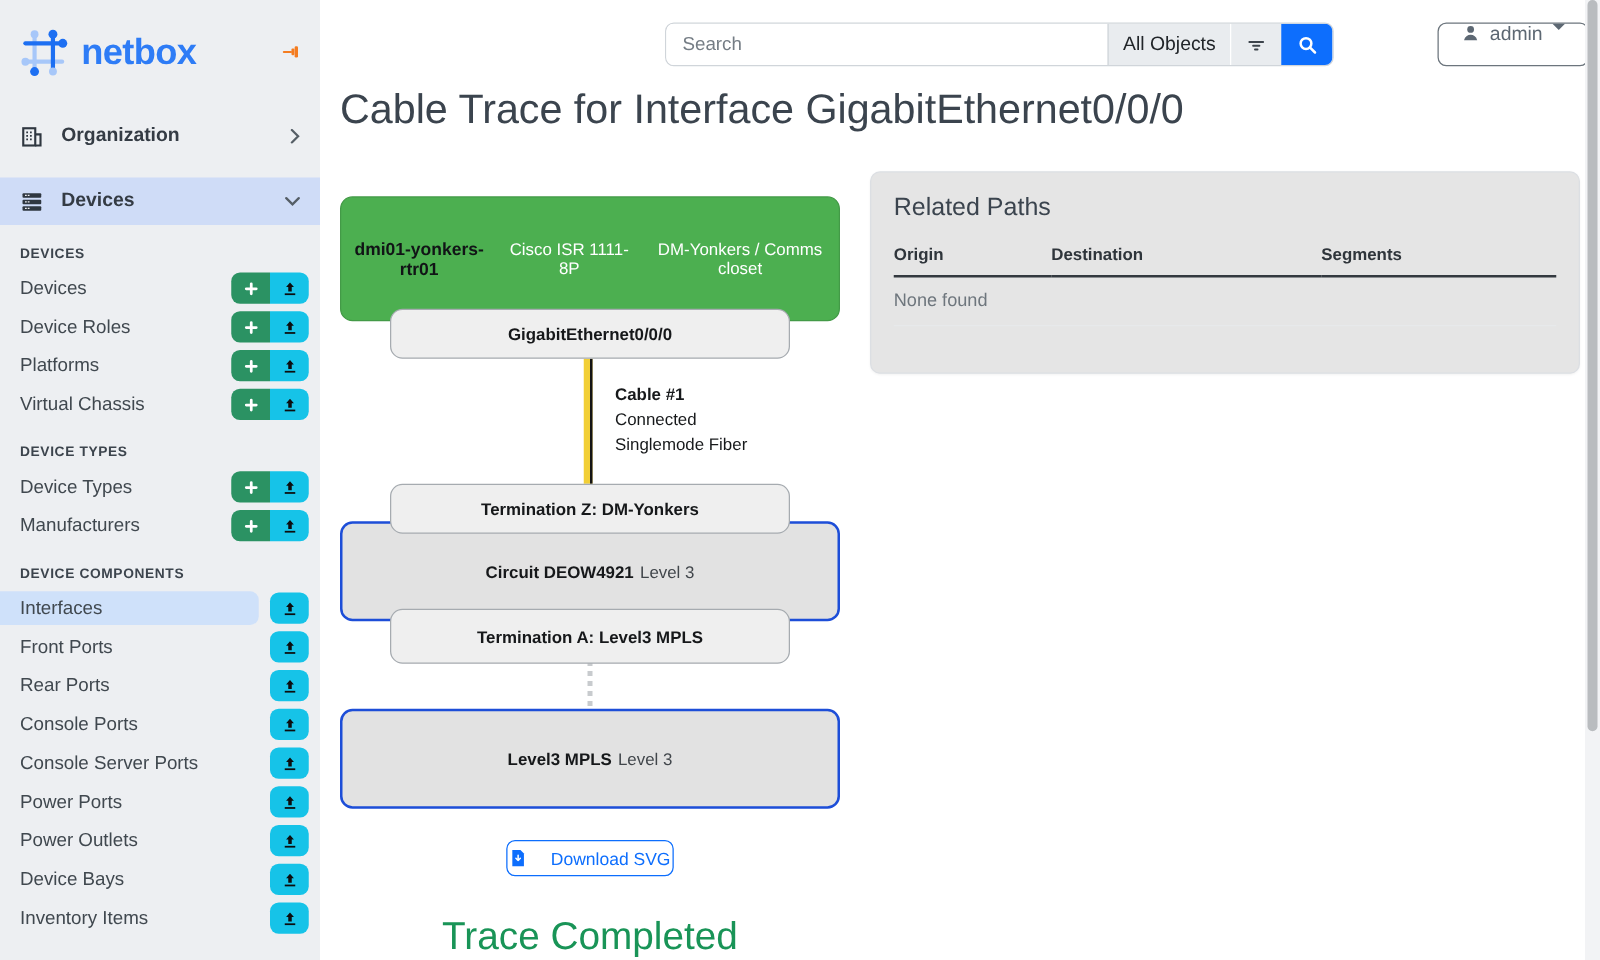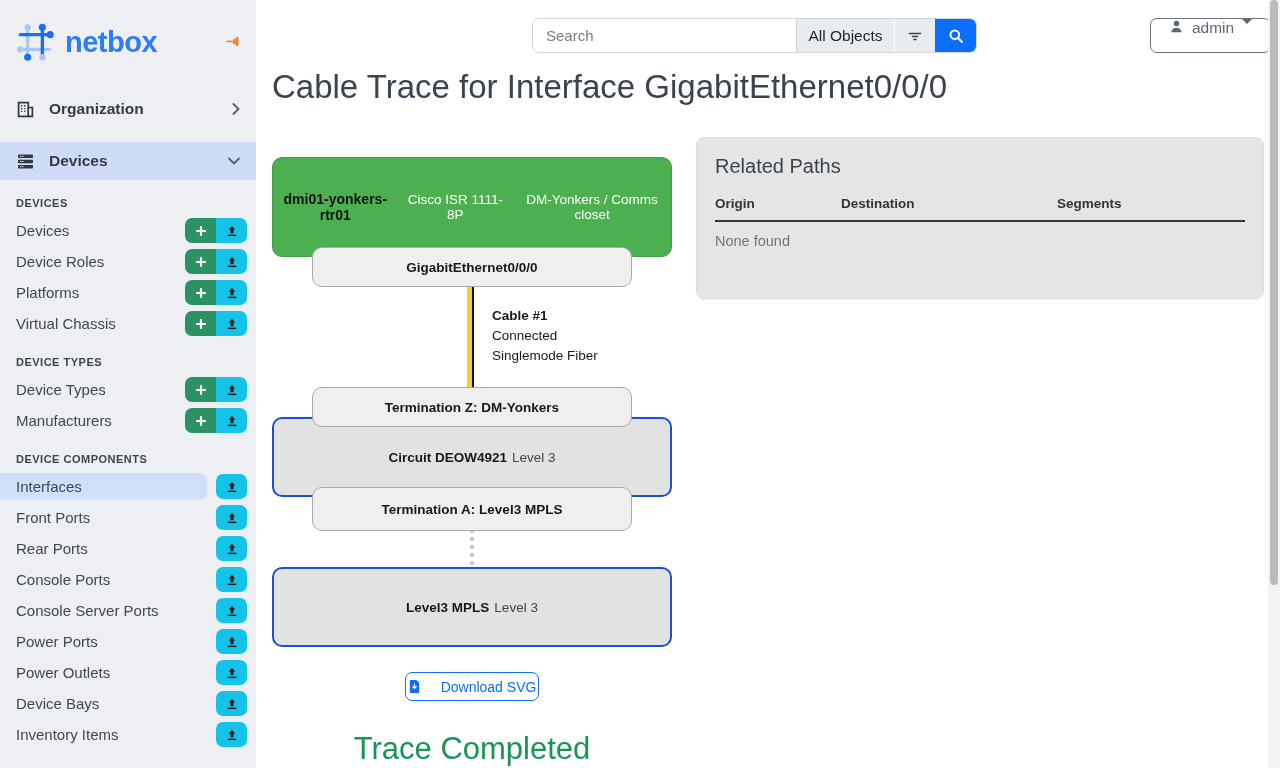--- a/index.html
+++ b/index.html
@@ -21,21 +21,21 @@
   .side-row.active::before { content: ""; position: absolute; left: 0; top: 2px; bottom: 2px; width: 207px; background: #cfe1fa; border-radius: 0 7px 7px 0; }
   .btns { margin-left: auto; display: flex; position: relative; z-index: 1; }
   .sbtn { width: 31px; height: 25px; display: flex; align-items: center; justify-content: center; cursor: pointer; border: none; }
   .btn-add { background: #2b9263; border-radius: 7px 0 0 7px; }
   .btn-import { background: #16c3e8; border-radius: 0 7px 7px 0; }
   .btn-import.solo { border-radius: 7px; }
 
   
   .main { position: absolute; left: 256px; top: 0; width: 1024px; height: 768px; background: #fff; }
 
-  .search-group { position: absolute; left: 276px; top: 18px; width: 445px; height: 35px; display: flex; border: 1px solid #d0d5da; border-radius: 7px; overflow: hidden; background: #fff; }
+  .search-group { position: absolute; left: 276px; top: 18px; width: 535px; height: 35px; display: flex; border: 1px solid #d0d5da; border-radius: 7px; overflow: hidden; background: #fff; }
   .search-input { flex: 1; border: none; outline: none; padding: 0 13px; font-size: 15px; color: #495057; font-family: "Liberation Sans", sans-serif; }
   .search-input::placeholder { color: #757d85; }
   .scope-select { width: 98px; background: #e9ecef; display: flex; align-items: center; justify-content: center; font-size: 15.5px; color: #212529; border-left: 1px solid #d0d5da; cursor: pointer; }
   .filter-btn { width: 41px; background: #e9ecef; border-left: 1px solid #fff; display: flex; align-items: center; justify-content: center; cursor: pointer; }
   .search-btn { width: 41px; background: #0d6efd; border: none; display: flex; align-items: center; justify-content: center; cursor: pointer; }
 
   .admin-btn { position: absolute; left: 894px; top: 18px; width: 121px; height: 35px; display: flex; justify-content: center; gap: 8px; border: 1px solid #6c757d; border-radius: 7px; background: #fff; color: #5d6873; font-size: 15.5px; cursor: pointer; }
   .caret-down { width: 0; height: 0; border-left: 5px solid transparent; border-right: 5px solid transparent; border-top: 5px solid #5d6873; }
 
   .page-title { position: absolute; left: 16px; top: 68px; font-size: 33px; font-weight: 400; color: #3b444e; }

